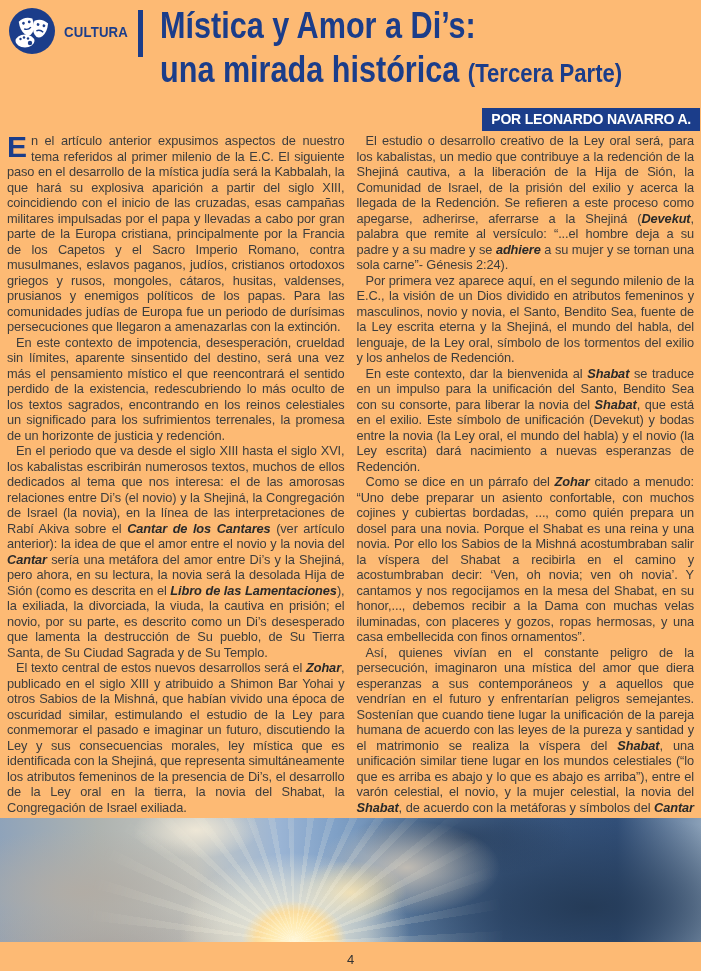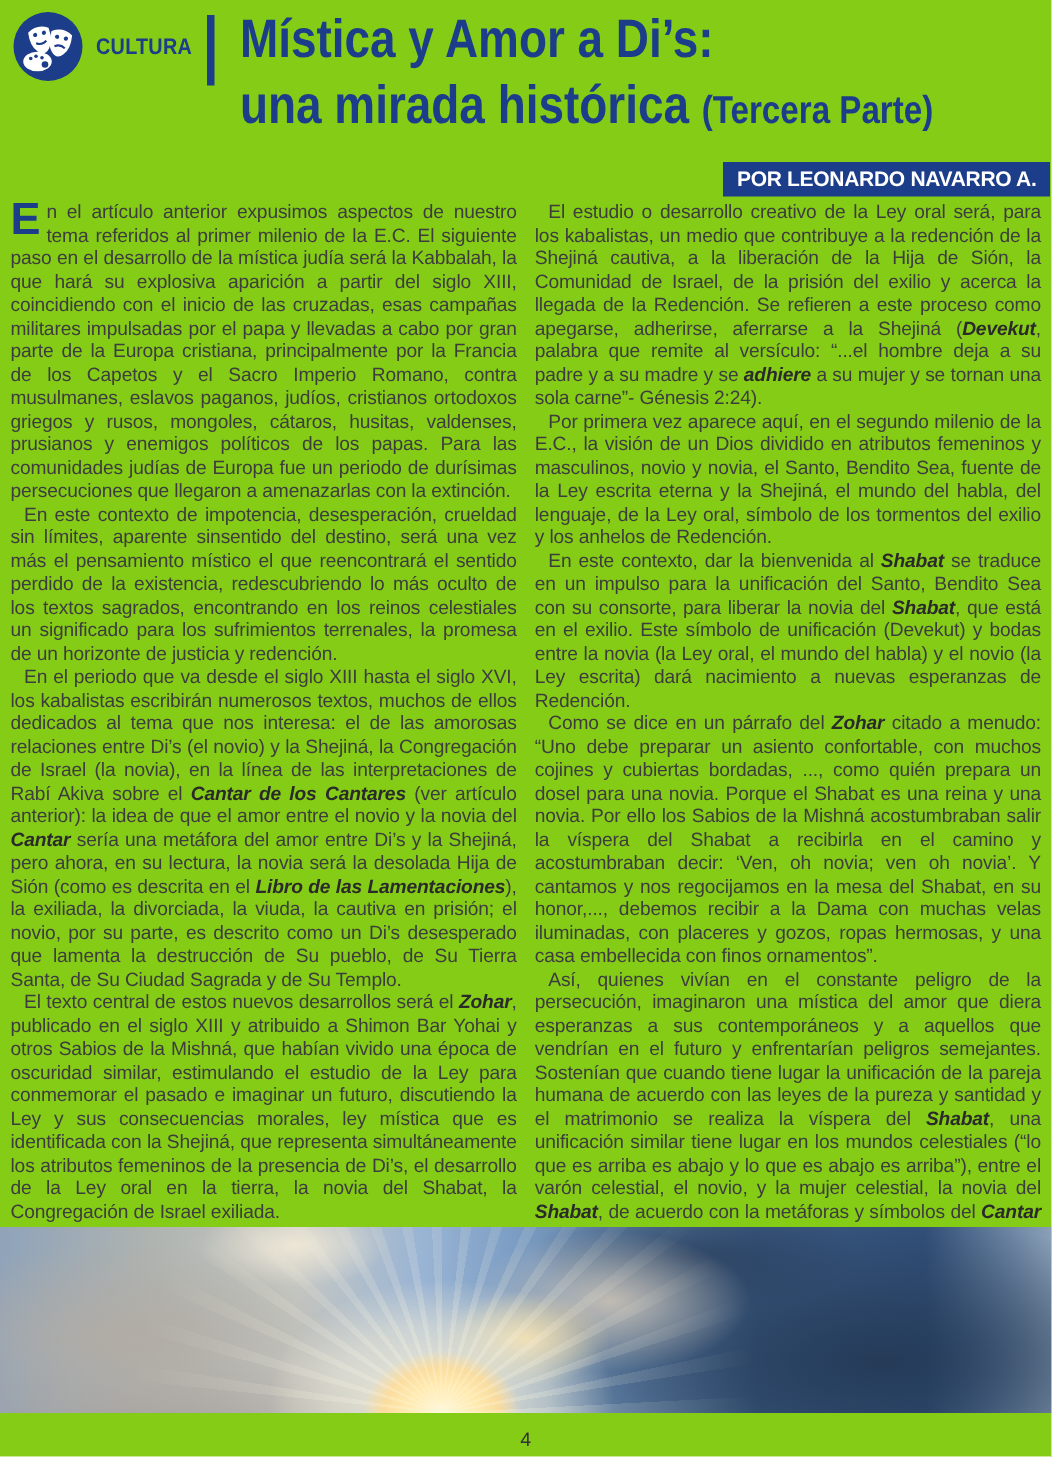--- a/index.html
+++ b/index.html
@@ -5,21 +5,21 @@
   :root{
     --navy:#1b3d8a;
     --body:#3d3d3d;
   }
   *{box-sizing:border-box;margin:0;padding:0;}
   html,body{background:#ffffff;}
   body{font-family:"Liberation Sans","DejaVu Sans",sans-serif;}
   .page{
     position:relative;
     width:701px;height:971px;
-    background:#84cc16;
+    background:#fdba74;
     overflow:hidden;
   }
   
   .header{position:relative;height:108px;}
   .badge-circle{position:absolute;left:8px;top:7px;width:48px;height:48px;display:block;}
   .section-label{
     position:absolute;left:64px;top:23px;
     color:var(--navy);font-weight:bold;font-size:15px;
     display:inline-block;transform:scaleX(.88);transform-origin:left center;
     letter-spacing:.2px;

